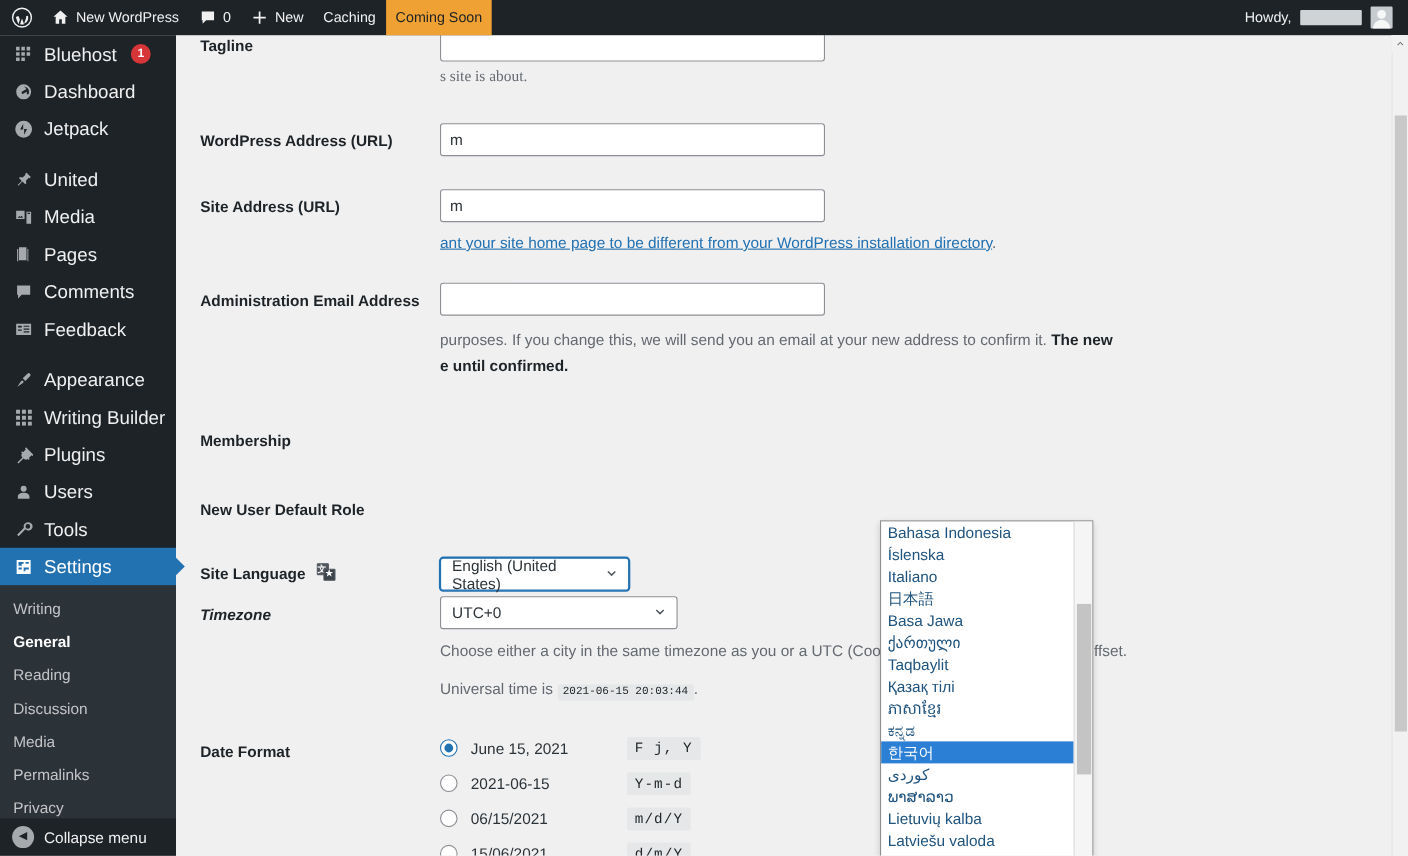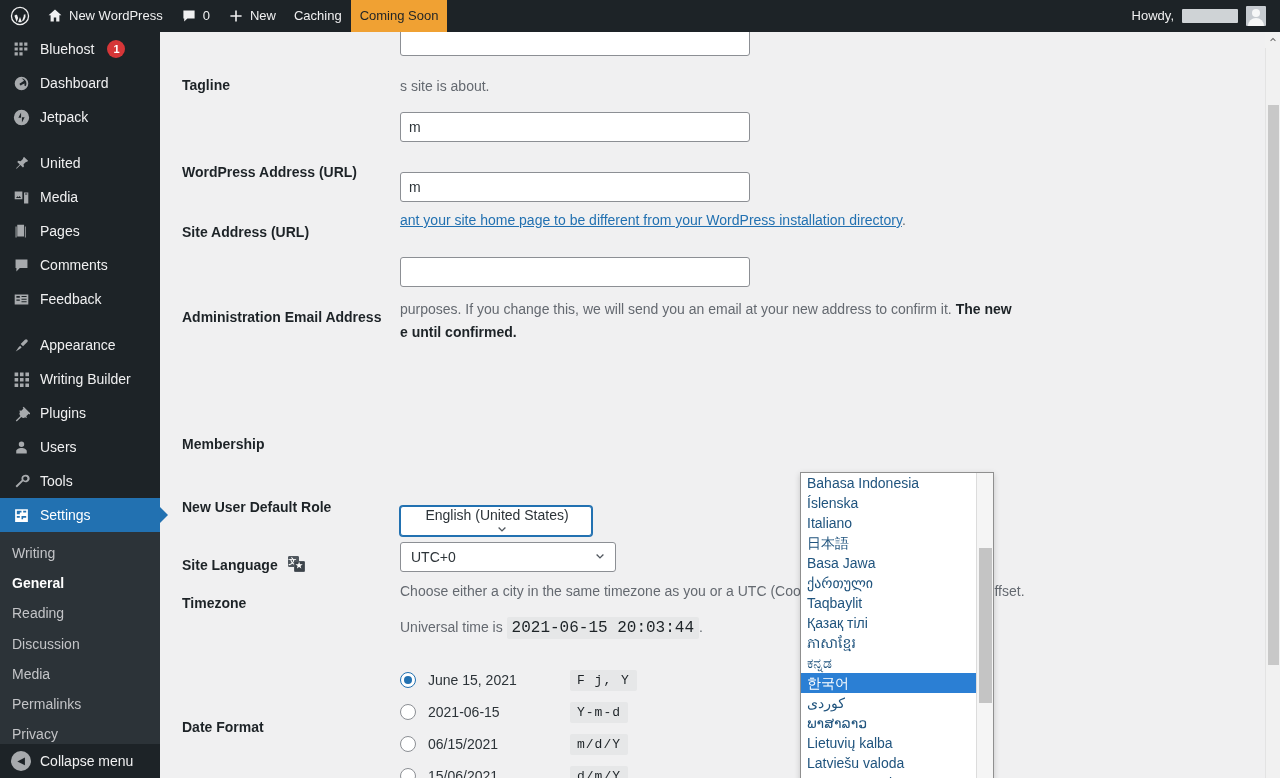--- a/index.html
+++ b/index.html
@@ -53,21 +53,21 @@
   }
   .menu-item {
     display:flex; align-items:center; gap:9px;
     height:34px; padding:0 0 0 11px; color:#f0f0f1;
     position:relative; white-space:nowrap;
   }
   .menu-item .mi-icon {
     width:20px; height:20px; color:#a7aaad;
     display:flex; align-items:center; justify-content:center; flex:0 0 20px;
   }
-  .menu-item .mi-label { font-size:14px; line-height:1; }
+  .menu-item .mi-label { font-size:17px; line-height:1; }
   .menu-sep { height:12px; }
   .menu-item.current {
     background:#2271b1; color:#fff; font-weight:400;
   }
   .menu-item.current .mi-icon { color:#fff; }
   .menu-item.current:after {
     content:""; position:absolute; right:-8px; top:50%; margin-top:-8px;
     border-style:solid; border-width:8px 0 8px 8px;
     border-color:transparent transparent transparent #2271b1;
   }
@@ -96,53 +96,53 @@
 
   
   #content {
     position:absolute; top:32px; left:160px; width:1120px; height:746px;
     background:#f0f0f1; overflow:hidden;
   }
   .formtable { position:relative; width:1100px; }
   .row { position:absolute; left:0; width:1100px; }
   .th {
     position:absolute; left:22px; width:200px;
-    font-weight:600; color:#1d2327; font-size:14px; line-height:1.4;margin-top:44px;
+    font-weight:600; color:#1d2327; font-size:14px; line-height:1.4;
   }
   .td { position:absolute; left:240px; }
 
   input.rt, select.rt {
     font-family:"Liberation Sans", sans-serif; font-size:14px;
     color:#2c3338; background:#fff;
     border:1px solid #8c8f94; border-radius:3px;
     height:30px; padding:0 8px; outline:none;
   }
   input.rt { width:350px; }
   .desc { color:#646970; font-size:14px; line-height:1.5; }
   .desc b { color:#1d2327; font-weight:700; }
   .desc a { color:#2271b1; text-decoration:underline; }
   code.tz {
-    font-family:"Liberation Mono", monospace; font-size:16px;
+    font-family:"Liberation Mono", monospace; font-size:10px;
     background:#e6e7e8; color:#1d2327; padding:2px 5px; border-radius:2px;
   }
   code.df {
     font-family:"Liberation Mono", monospace; font-size:13px;
     background:#e6e7e8; color:#1d2327; padding:3px 7px; border-radius:2px;
     letter-spacing:1px;
   }
 
   
   .selwrap { position:relative; display:inline-block; }
   .selbox {
     display:flex; align-items:center; justify-content:space-between;
     background:#fff; border:1px solid #8c8f94; border-radius:3px;
     height:30px; padding:0 8px 0 10px; font-size:14px; color:#2c3338;
   }
   .selbox .chev { color:#50575e; margin-left:10px; }
-  .sel-lang { width:192px;flex-direction:column; }
+  .sel-lang { width:172px; }
   .sel-lang-focus {
     border-color:#2271b1; box-shadow:0 0 0 1px #2271b1;
   }
   .sel-tz { width:216px; }
 
   
   .radio-row {
     display:flex; align-items:center; gap:12px; height:32px;
   }
   .radio {
@@ -417,21 +417,21 @@
   </a>
 </div>
 
 <div id="content">
   <div class="formtable">
 
     <div class="row" style="top:-8px;">
       <div class="th" style="top:8px;">Tagline</div>
       <div class="td" style="top:2px;">
         <input class="rt" type="text" value="" style="">
-        <div class="desc" style="margin-top:20px;">s site is about.</div>
+        <div class="desc" style="margin-top:4px;font-family:Liberation Serif, serif;">s site is about.</div>
       </div>
     </div>
 
     <div class="row" style="top:78px;">
       <div class="th" style="top:9px;">WordPress Address (URL)</div>
       <div class="td" style="top:2px;">
         <input class="rt" type="text" value="m" style="">
       </div>
     </div>
 
@@ -508,21 +508,21 @@
             <div class="dd-scroll">
               <div class="dd-thumb"></div>
 
             </div>
           </div>
         </div>
       </div>
     </div>
 
     <div class="row" style="top:508px;">
-      <div class="th" style="top:10px;">Timezone</div>
+      <div class="th" style="top:10px;font-style:italic;">Timezone</div>
       <div class="td" style="top:2px;">
         <div class="selbox sel-tz">
           <span>UTC+0</span>
           <span class="chev">
             <svg class="svgicon" width="14" height="14" viewBox="0 0 20 20">
                 <path d="M4.5 7l5.5 5.5L15.5 7l-1.3-1.3L10 9.9L5.8 5.7L4.5 7Z"></path>
               </svg>
           </span>
         </div>
         <div class="desc" style="margin-top:9px;">Choose either a city in the same timezone as you or a UTC (Coordinated Universal Time) time offset.</div>

